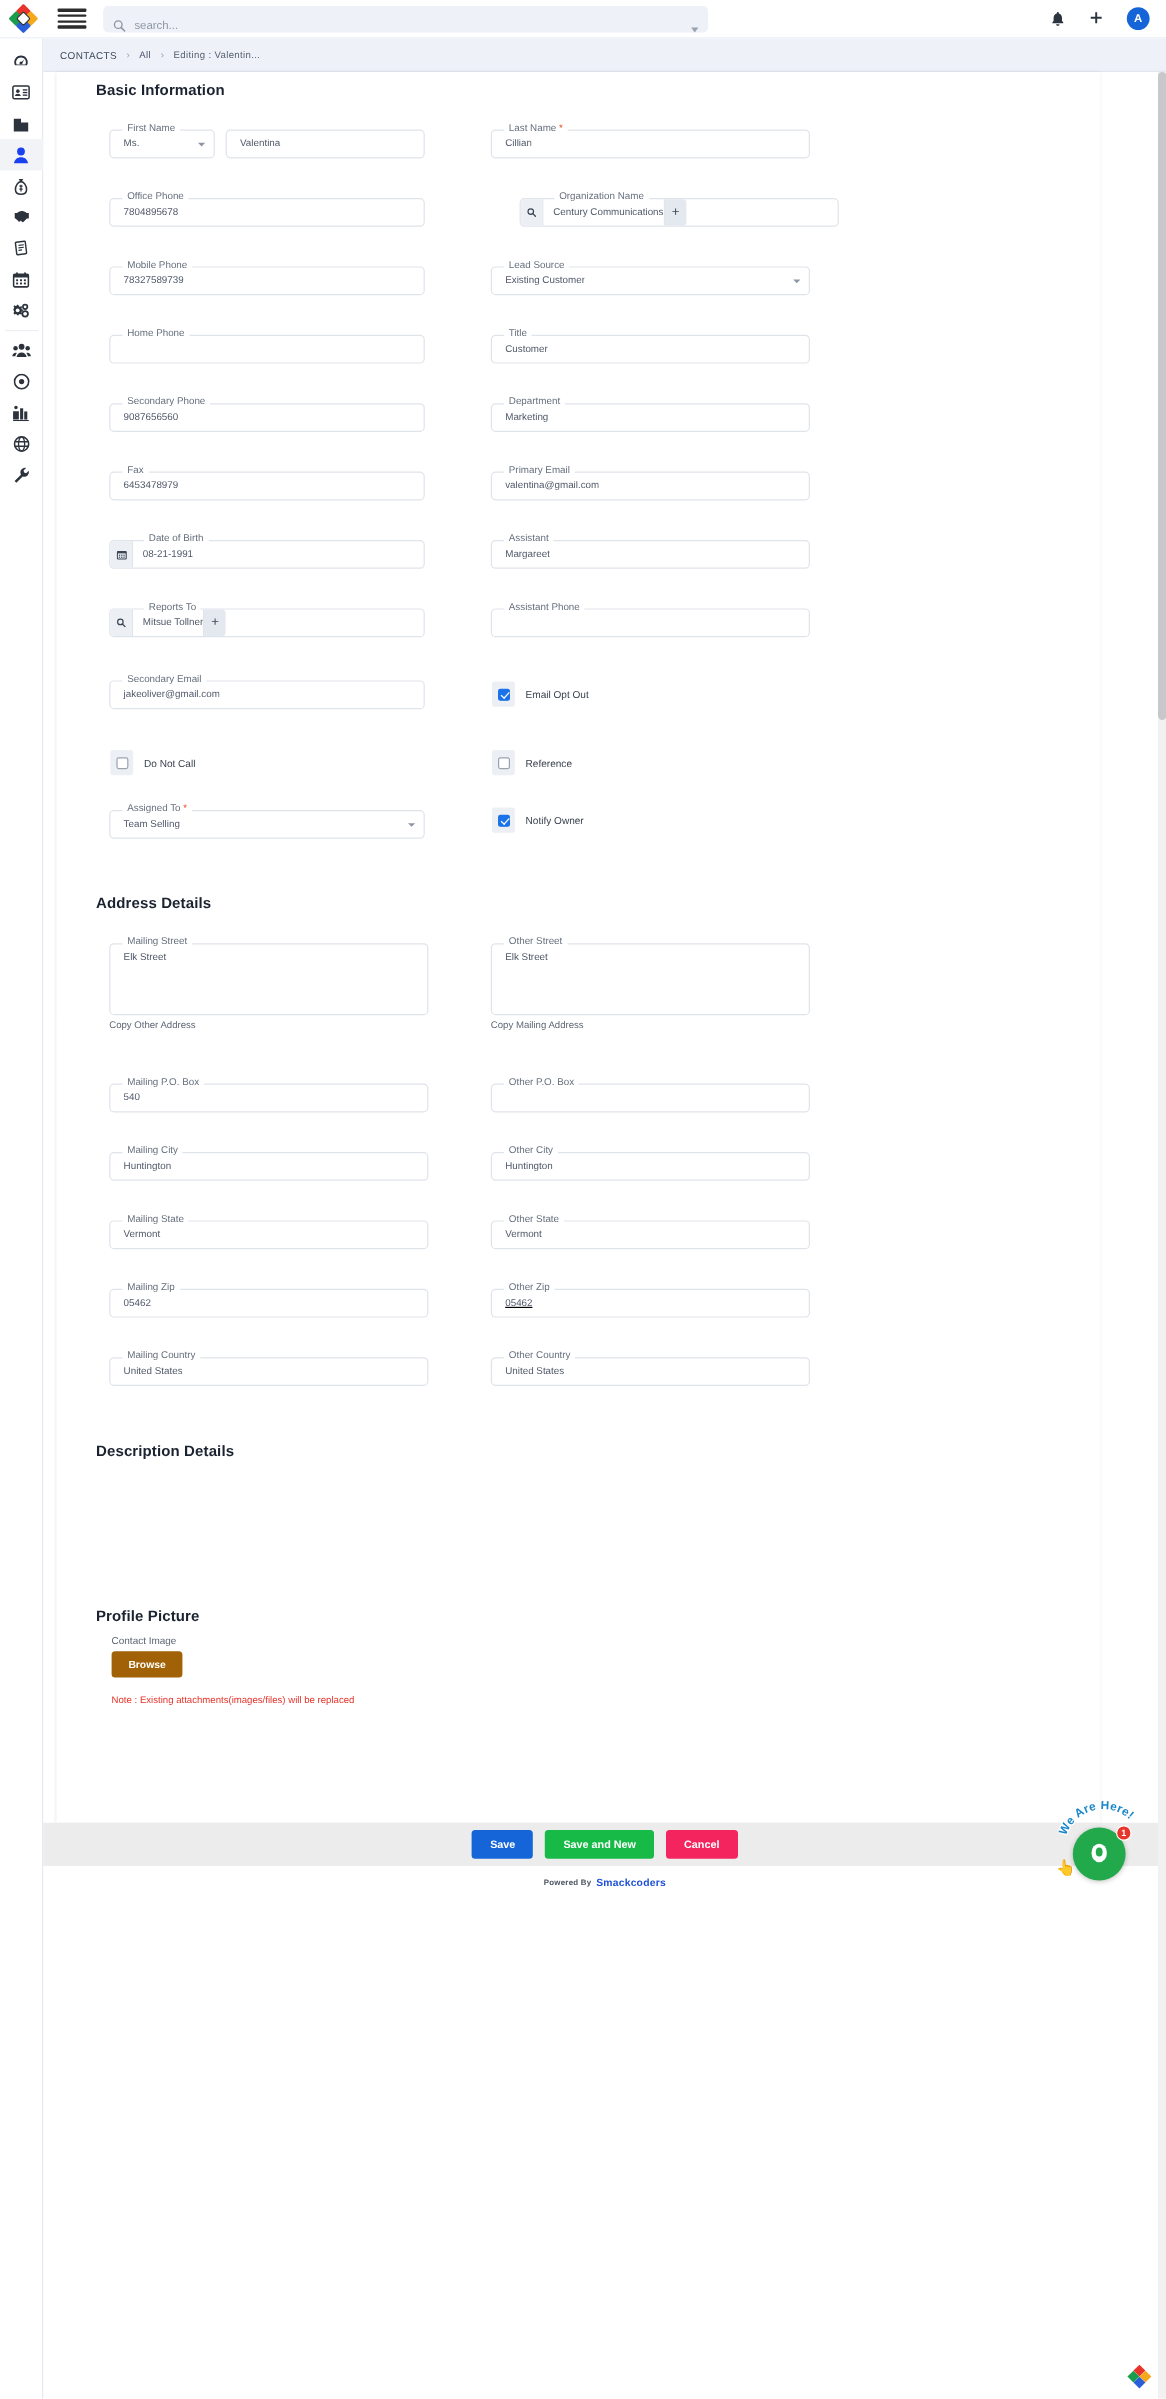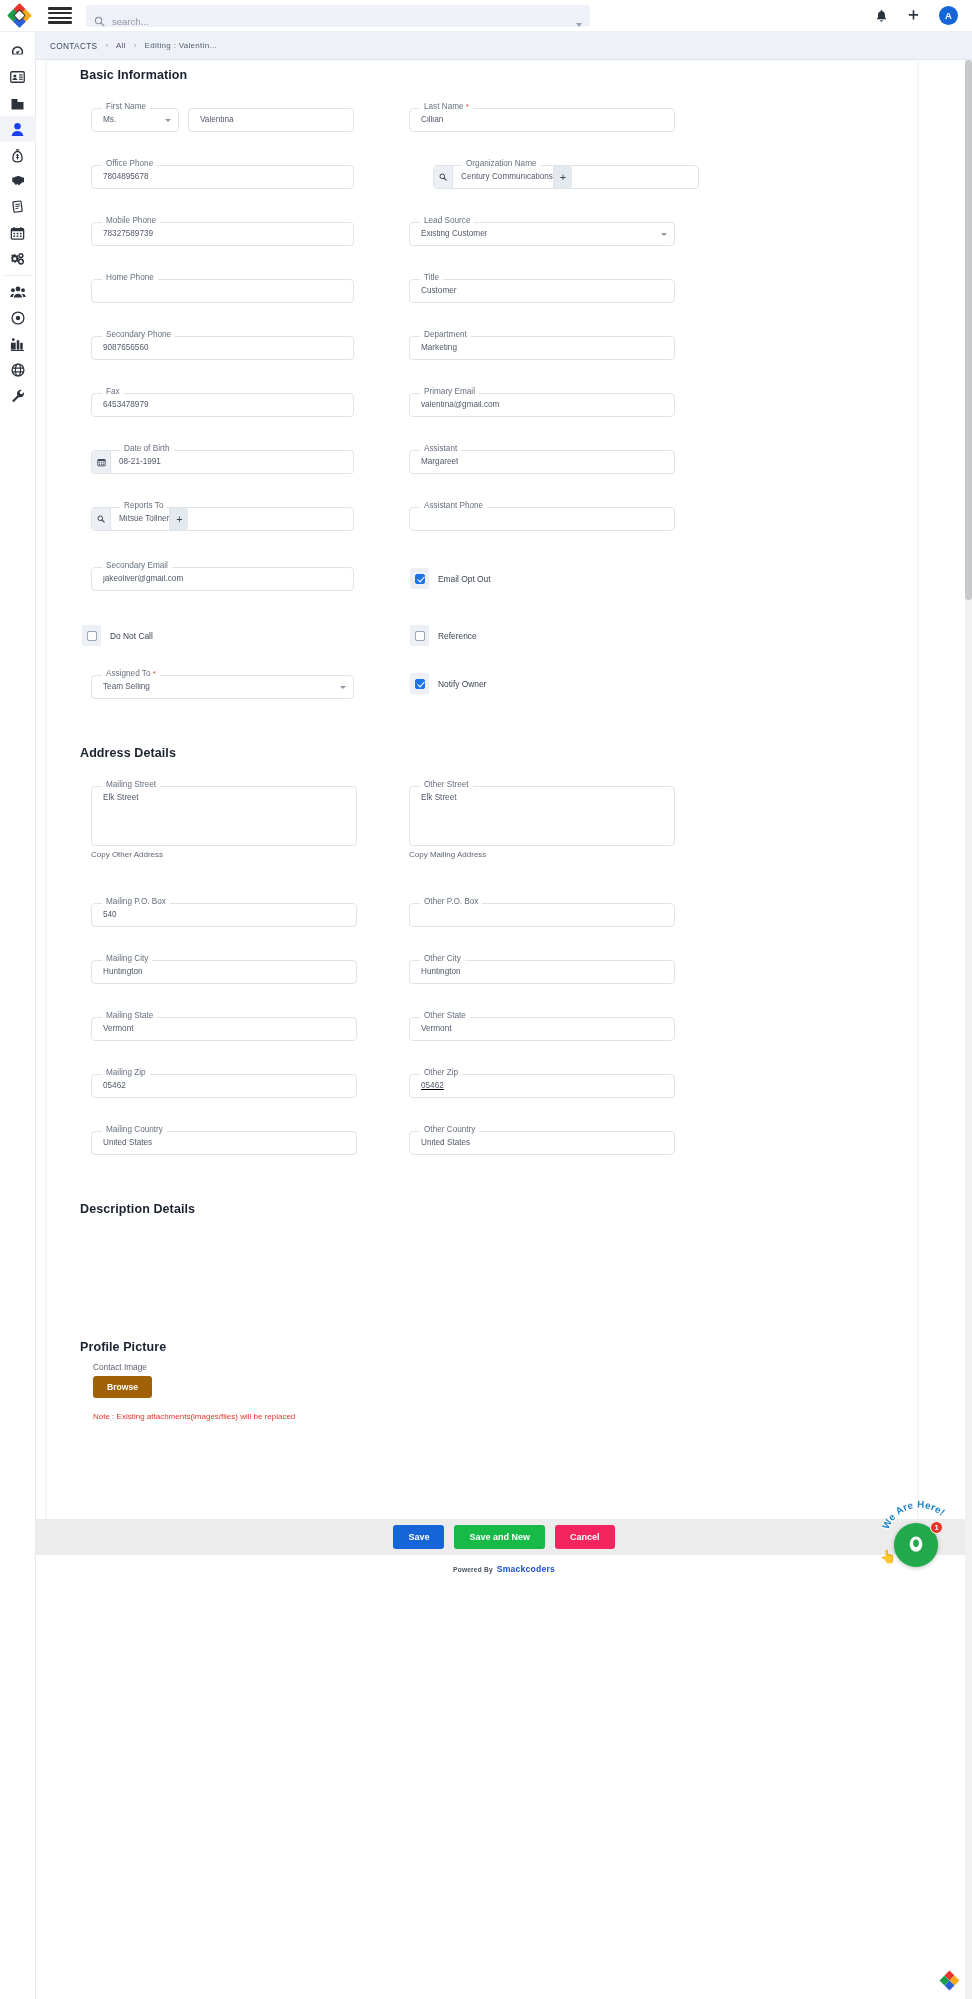--- a/index.html
+++ b/index.html
@@ -526,21 +526,21 @@
         <span class="fval">jakeoliver@gmail.com</span>
       </div>
     </div>
     <div style="position:absolute; top:508px; left:363px;" class="cbrow">
       <span class="cbhit">
           <span class="cb on"></span>
         </span>
       <span class="cblabel">Email Opt Out</span>
     </div>
 
-    <div style="position:absolute; top:565px; left:35px;align-items:center;" class="cbrow">
+    <div style="position:absolute; top:565px; left:45px;align-items:center;" class="cbrow">
       <span class="cbhit">
           <span class="cb"></span>
         </span>
       <span class="cblabel">Do Not Call</span>
     </div>
     <div style="position:absolute; top:565px; left:363px;" class="cbrow">
       <span class="cbhit">
           <span class="cb"></span>
         </span>
       <span class="cblabel">Reference</span>

